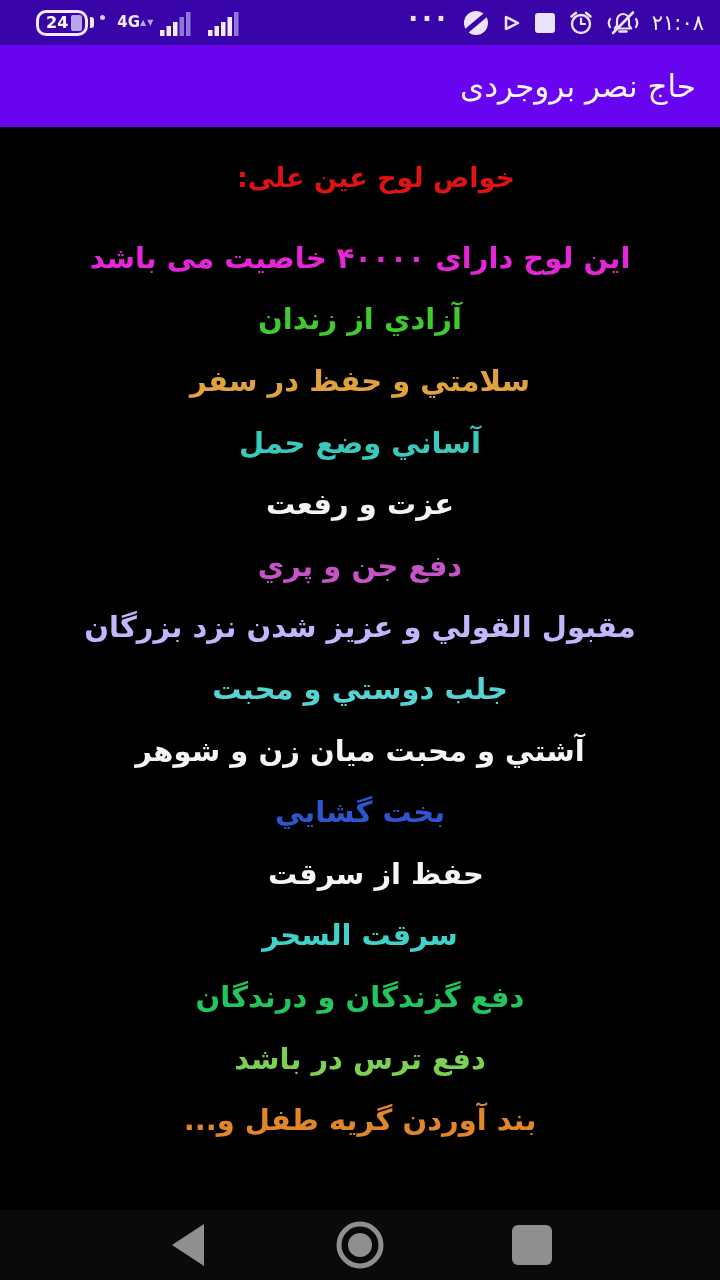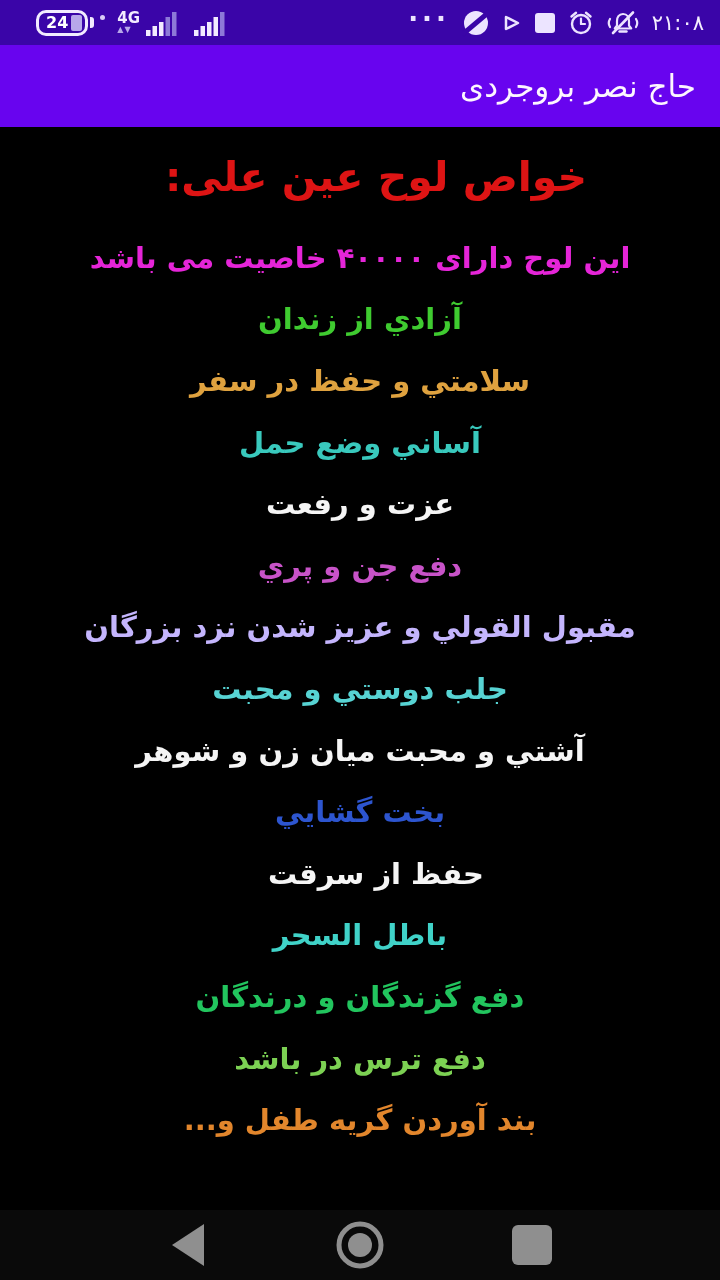--- a/index.html
+++ b/index.html
@@ -24,21 +24,21 @@
   .battery {
     display:flex; align-items:center; height:26px;
     border:3px solid #f2ebff; border-radius:10px; padding:0 3px 0 7px;
     position:relative;
   }
   .battery-num { font-size:16px; font-weight:bold; color:#fff; line-height:1; }
   .battery-fill { width:11px; height:16px; background:#b7a7ea; border-radius:2px; margin-left:3px; }
   .battery-tip { width:4px; height:11px; background:#f2ebff; border-radius:0 3px 3px 0; margin-left:2px; }
   .charge-dot { width:5px; height:5px; background:#d9ccf7; border-radius:50%; margin-left:-6px; margin-top:-10px; }
 
-  .net-col { display:flex; flex-direction:column; align-items:flex-start; line-height:1; margin-right:-6px; }
+  .net-col { display:flex; flex-direction:row; align-items:center; line-height:1; margin-right:-6px; }
   .net-type { font-size:15px; font-weight:bold; color:#f2ebff; }
   .net-sub { font-size:8px; color:#b7a7ea; letter-spacing:1px; }
 
   .bars { display:block; }
 
   
   .sb-icon { display:flex; align-items:center; }
   .dots { font-size:26px; font-weight:bold; letter-spacing:4px; color:#ece4ff; line-height:1; padding-bottom:8px; }
   .sb-time { font-size:21px; color:#f4eeff; direction:rtl; }
 
@@ -51,21 +51,21 @@
   }
   .app-title { font-size:31px; color:#fdf6ff; direction:rtl; }
 
   
   .content {
     position:absolute; top:127px; left:0; width:720px; height:1083px;
     background:#000; text-align:center; overflow:hidden;
   }
   .page-title {
     height:100px; display:flex; align-items:center; justify-content:center;
-    font-size:41px; font-weight:bold; direction:rtl;margin-left:32px;
+    font-size:27px; font-weight:bold; direction:rtl;margin-left:32px;
   }
   .line {
     height:61.6px; display:flex; align-items:center; justify-content:center;
     font-size:29px; font-weight:bold; direction:rtl; white-space:nowrap;
   }
 
   
   .nav-bar {
     position:absolute; bottom:0; left:0; width:720px; height:70px;
     background:#0a0a0a;
@@ -158,21 +158,21 @@
     <div class="line" style="color: rgb(63, 203, 48);">آزادي از زندان</div>
     <div class="line" style="color: rgb(223, 162, 63);">سلامتي و حفظ در سفر</div>
     <div class="line" style="color: rgb(57, 201, 189);">آساني وضع حمل</div>
     <div class="line" style="color: rgb(245, 245, 245);">عزت و رفعت</div>
     <div class="line" style="color: rgb(200, 83, 200);">دفع جن و پري</div>
     <div class="line" style="color: #c4b5fd;">مقبول القولي و عزيز شدن نزد بزرگان</div>
     <div class="line" style="color: rgb(87, 211, 211);">جلب دوستي و محبت</div>
     <div class="line" style="color: rgb(245, 245, 245);">آشتي و محبت ميان زن و شوهر</div>
     <div class="line" style="color: rgb(45, 85, 207);">بخت گشايي</div>
     <div class="line" style="color: rgb(245, 245, 245); padding-left: 32px;">حفظ از سرقت</div>
-    <div class="line" style="color: rgb(64, 210, 200);">باطل السحر</div>
+    <div class="line" style="color: rgb(64, 210, 200);">سرقت السحر</div>
     <div class="line" style="color: #22c55e;">دفع گزندگان و درندگان</div>
     <div class="line" style="color: rgb(124, 209, 83);">دفع ترس در باشد</div>
     <div class="line" style="color: rgb(226, 134, 44);">بند آوردن گريه طفل و...</div>
   </main>
 
   <nav class="nav-bar">
     <button class="nav-btn">
       <svg width="36" height="46" viewBox="0 0 36 46">
         <polygon points="34,2 34,44 2,23" fill="#8f8f8f"></polygon>
       </svg>

